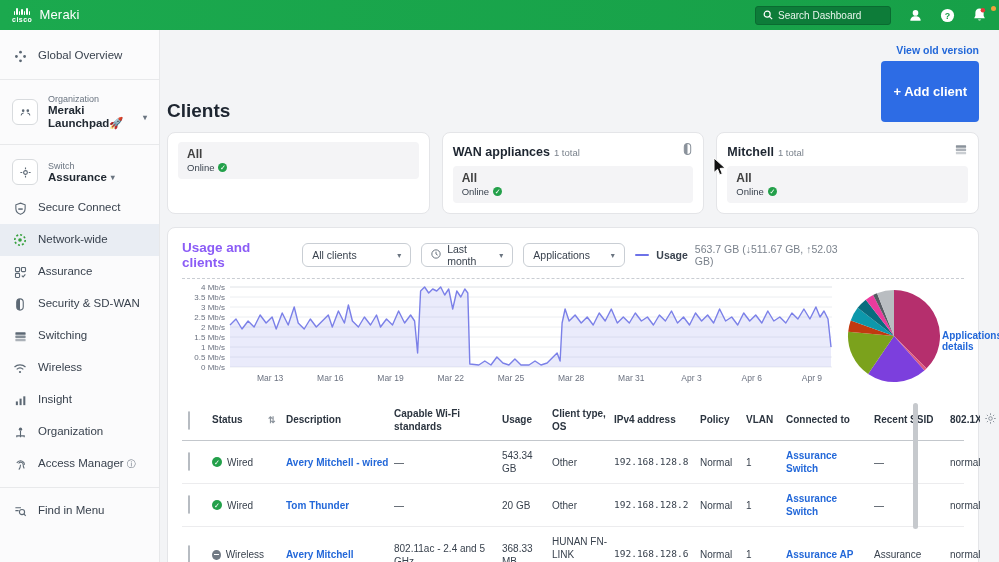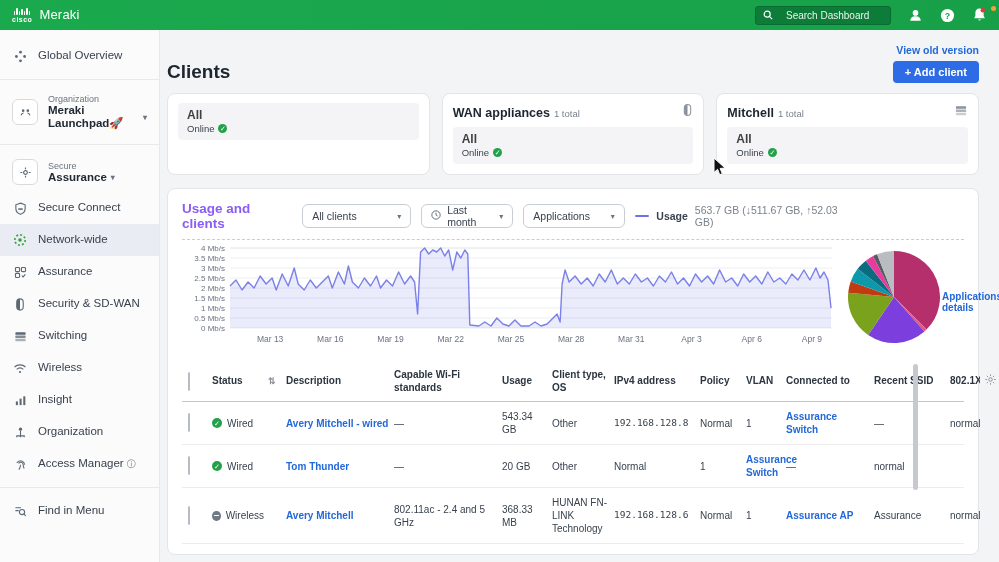--- a/index.html
+++ b/index.html
@@ -7,21 +7,21 @@
 
   
   .topbar { height:30px; background:linear-gradient(90deg,#1ba94e,#17a048); display:flex; align-items:center; padding:0 12px; color:#fff; position:relative; }
   .brand { display:flex; align-items:flex-end; gap:7px; }
   .cisco-logo { display:flex; flex-direction:column; align-items:center; line-height:1; }
   .cisco-bars { display:flex; align-items:flex-end; gap:1px; height:7px; margin-bottom:1px; }
   .cisco-bars i { width:1.5px; background:#fff; display:block; border-radius:1px; }
   .cisco-word { font-size:7px; font-weight:bold; letter-spacing:.5px; }
   .brand-name { font-size:13px; font-weight:400; letter-spacing:.2px; padding-bottom:1px; }
   .topbar-right { margin-left:auto; display:flex; align-items:center; gap:17px; }
-  .top-search { width:136px; height:19px; background:#0d7c39; border:1px solid #0a6b31; border-radius:3px; display:flex; align-items:center; gap:13px; padding:0 7px; color:#fff; }
+  .top-search { width:136px; height:19px; background:#0d7c39; border:1px solid #0a6b31; border-radius:3px; display:flex; align-items:center; gap:5px; padding:0 7px; color:#fff; }
   .top-search input { background:transparent; border:none; outline:none; color:#fff; font-size:10px; width:100%; font-family:"Liberation Sans", sans-serif; }
   .top-search input::placeholder { color:#e8f5ec; }
   .top-ico { position:relative; display:flex; align-items:center; cursor:pointer; }
   .rec-dot { position:absolute; top:6px; right:3px; width:5px; height:5px; background:#f0a23c; border-radius:50%; }
 
   
   .shell { display:flex; height:532px; }
   .sidebar { width:160px; background:#fbfbfc; border-right:1px solid #e7e8ea; padding-top:10px; flex-shrink:0; overflow:hidden; }
   .side-item { display:flex; align-items:center; gap:10px; padding:8px 12px; font-size:11.5px; color:#39424e; cursor:pointer; }
   .side-item.active { background:#e9edf3; }
@@ -35,21 +35,21 @@
   .side-div { border-top:1px solid #e8e9eb; margin:7px 0; }
   .chev { font-size:8px; color:#6a7480; }
 
   .main { flex:1; padding:0 20px 0 7px; overflow:hidden; position:relative; }
 
   
   .page-head { display:flex; align-items:flex-end; justify-content:space-between; padding:14px 0 10px 0; }
   .page-title { font-size:19px; font-weight:bold; color:#1d2530; }
   .head-right { display:flex; flex-direction:column; align-items:flex-end; gap:5px; }
   .link { color:#2368d9; font-size:10.5px; text-decoration:none; font-weight:600; cursor:pointer; }
-  .btn-primary { background:#2d6ce5; color:#fff; border:none; border-radius:4px; font-size:11px; font-weight:600; padding:5px 12px; cursor:pointer; font-family:"Liberation Sans", sans-serif; }
+  .btn-primary { background:#2d6ce5; color:#fff; border:none; border-radius:4px; font-size:13px; font-weight:600; padding:23px 12px; cursor:pointer; font-family:"Liberation Sans", sans-serif; }
 
   
   .cards { display:flex; gap:12px; }
   .card { flex:1; background:#fff; border:1px solid #e4e5e8; border-radius:8px; padding:9px 10px 10px; }
   .card-top { display:flex; align-items:center; justify-content:space-between; margin-bottom:6px; }
   .card-title { font-size:12.5px; font-weight:bold; color:#1d2530; }
   .card-count { font-size:9.5px; color:#7a828c; font-weight:400; margin-left:4px; }
   .card-ico { color:#8a929b; }
   .card-inner { background:#f4f4f6; border-radius:4px; padding:5px 9px 6px; }
   .card-all { font-size:12px; font-weight:bold; color:#404040; }
@@ -181,21 +181,21 @@
     </div>
     <div class="side-div"></div>
     <div class="side-group">
       <span class="box-ico">
         <svg width="13" height="13" viewBox="0 0 14 14" fill="none" stroke="#5c6874" stroke-width="1.2">
             <circle cx="7" cy="7" r="2"></circle>
             <path d="M7 1.5v2M7 10.5v2M1.5 7h2M10.5 7h2"></path>
           </svg>
       </span>
       <span class="twoline">
-        <span class="small">Secure</span>
+        <span class="small">Switch</span>
         <span class="big">
             <span>Assurance</span>
             <span class="chev">▾</span>
           </span>
       </span>
     </div>
     <div class="side-item">
       <span class="side-ico">
         <svg width="13" height="13" viewBox="0 0 14 14">
             <path d="M7 1.2 12 3v4c0 3.2-2.2 5.3-5 6.3C4.2 12.3 2 10.2 2 7V3z" fill="none" stroke="#5c6874" stroke-width="1.2"></path>
@@ -476,20 +476,21 @@
             <div class=""><span class="cb"></span></div>
             <div class="td status-cell">
               <span class="ok-dot" style="width:10px;height:10px;">✓</span>
               <span>Wired</span>
             </div>
             <div class="td"></div>
             <div class="td link-cell">Tom Thunder</div>
             <div class="td">—</div>
             <div class="td">20 GB</div>
             <div class="td">Other</div>
+            <div class="td mono">192.168.128.2</div>
             <div class="td">Normal</div>
             <div class="td">1</div>
             <div class="td link-cell">Assurance Switch</div>
             <div class="td">—</div>
             <div class="td clip">normal</div>
             <div class="td"></div>
           </div>
           <div class="tr">
             <div class=""><span class="cb"></span></div>
             <div class="td status-cell">

